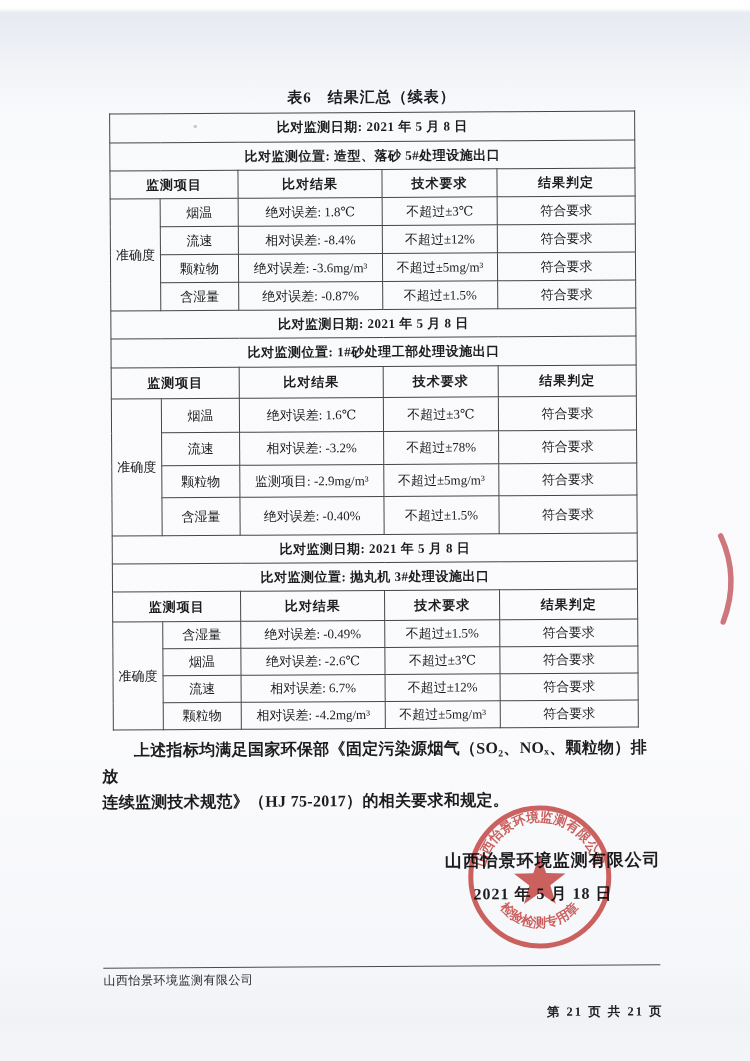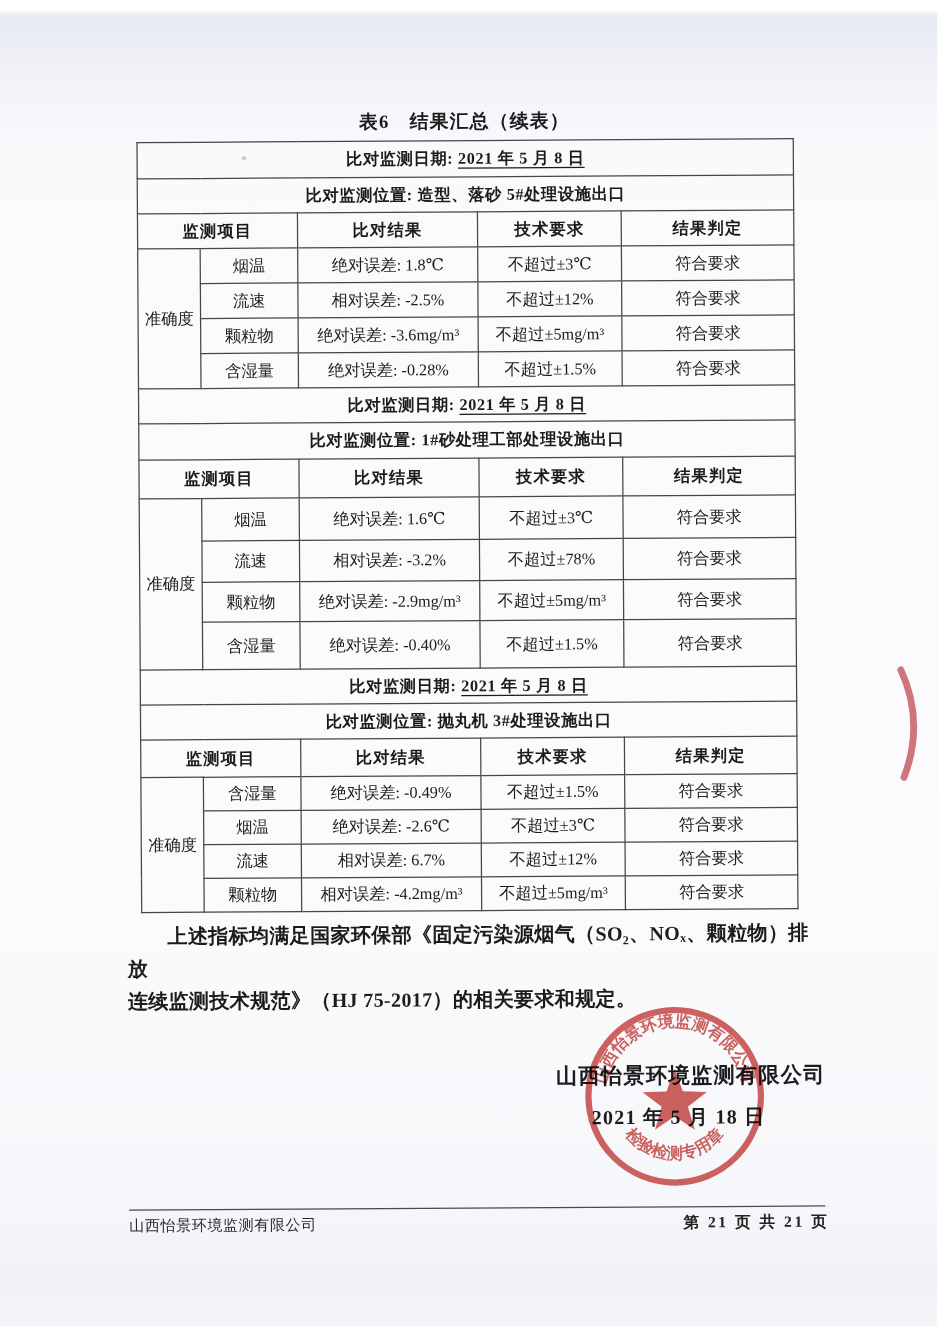--- a/index.html
+++ b/index.html
@@ -18,21 +18,21 @@
   table.results{
     position:absolute;left:111px;top:112px;width:525px;
     border-collapse:collapse;table-layout:fixed;
   }
   table.results td{
     border:1px solid #46464a;text-align:center;vertical-align:middle;
     font-size:13px;padding:0 2px;color:#1c1c1e;overflow:hidden;white-space:nowrap;
   }
   td.spanrow{font-size:13.5px;font-weight:bold;letter-spacing:.5px;}
   td.head{font-weight:bold;font-size:13.5px;letter-spacing:1px;}
-  .uval{text-decoration:underline;text-underline-offset:3px;text-decoration-thickness:1px;}
+  .uval{text-underline-offset:3px;text-decoration-thickness:1px;}
   .rh27{height:27px}.rh28{height:28px}.rh29{height:29px}.rh30{height:30px}
   .rh31{height:31px}.rh32{height:32px}.rh33{height:33px}.rh34{height:34px}.rh38{height:38px}
   .note{
     position:absolute;left:100px;top:736px;width:558px;
     font-size:16px;line-height:26px;font-weight:600;letter-spacing:.3px;
   }
   .note .l1{text-indent:32px;}
   .sig-company{
     position:absolute;left:430px;top:850px;width:240px;text-align:center;
     font-size:17px;font-weight:600;letter-spacing:1px;
@@ -41,21 +41,21 @@
     position:absolute;left:430px;top:885px;width:220px;text-align:center;
     font-size:16px;font-weight:600;letter-spacing:1px;
   }
   .stamp{
     position:absolute;left:457px;top:798px;width:160px;height:160px;
     opacity:.8;mix-blend-mode:multiply;
   }
   .edge-stamp{position:absolute;left:698px;top:522px;width:52px;height:118px;opacity:.75;}
   .footer-line{position:absolute;left:100px;top:966px;width:557px;border-top:1.5px solid #4a4a4c;}
   .footer-left{position:absolute;left:100px;top:971px;font-size:12px;letter-spacing:.5px;color:#2a2a2c;}
-  .footer-right{position:absolute;left:520px;top:971px;width:140px;text-align:right;
+  .footer-right{position:absolute;left:520px;top:1005px;width:140px;text-align:right;
     font-size:12.5px;font-weight:bold;letter-spacing:2px;color:#222;}
   .speck{position:absolute;left:195px;top:124px;width:4px;height:3px;border-radius:50%;
     background:#9aa0ae;opacity:.55;}
 </style>
 </head>
 <body>
 
 <div class="page">
   <div class="sheet">
 
@@ -91,33 +91,33 @@
       </tr>
       <tr class="rh28">
         <td rowspan="4">准确度</td>
         <td>烟温</td>
         <td>绝对误差: 1.8℃</td>
         <td>不超过±3℃</td>
         <td>符合要求</td>
       </tr>
       <tr class="rh28">
         <td>流速</td>
-        <td>相对误差: -2.5%</td>
+        <td>相对误差: -8.4%</td>
         <td>不超过±12%</td>
         <td>符合要求</td>
       </tr>
       <tr class="rh28">
         <td>颗粒物</td>
         <td>绝对误差: -3.6mg/m³</td>
         <td>不超过±5mg/m³</td>
         <td>符合要求</td>
       </tr>
       <tr class="rh28">
         <td>含湿量</td>
-        <td>绝对误差: -0.28%</td>
+        <td>绝对误差: -0.87%</td>
         <td>不超过±1.5%</td>
         <td>符合要求</td>
       </tr>
 
       <tr class="rh28">
         <td class="spanrow" colspan="5">
           <span>比对监测日期: </span><span class="uval">2021 年 5 月 8 日</span>
         </td>
       </tr>
       <tr class="rh29">
@@ -139,21 +139,21 @@
         <td>符合要求</td>
       </tr>
       <tr class="rh33">
         <td>流速</td>
         <td>相对误差: -3.2%</td>
         <td>不超过±78%</td>
         <td>符合要求</td>
       </tr>
       <tr class="rh32">
         <td>颗粒物</td>
-        <td>绝对误差: -2.9mg/m³</td>
+        <td>监测项目: -2.9mg/m³</td>
         <td>不超过±5mg/m³</td>
         <td>符合要求</td>
       </tr>
       <tr class="rh38">
         <td>含湿量</td>
         <td>绝对误差: -0.40%</td>
         <td>不超过±1.5%</td>
         <td>符合要求</td>
       </tr>
 

